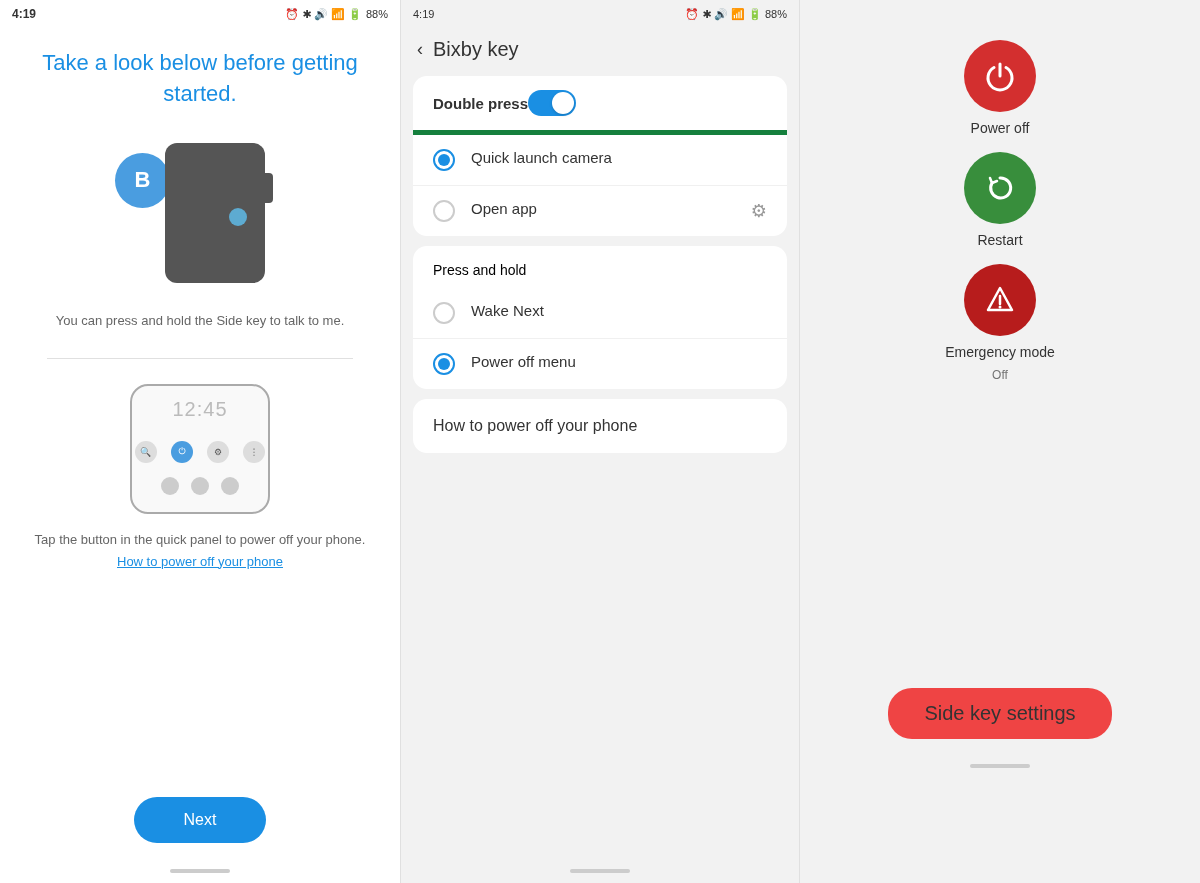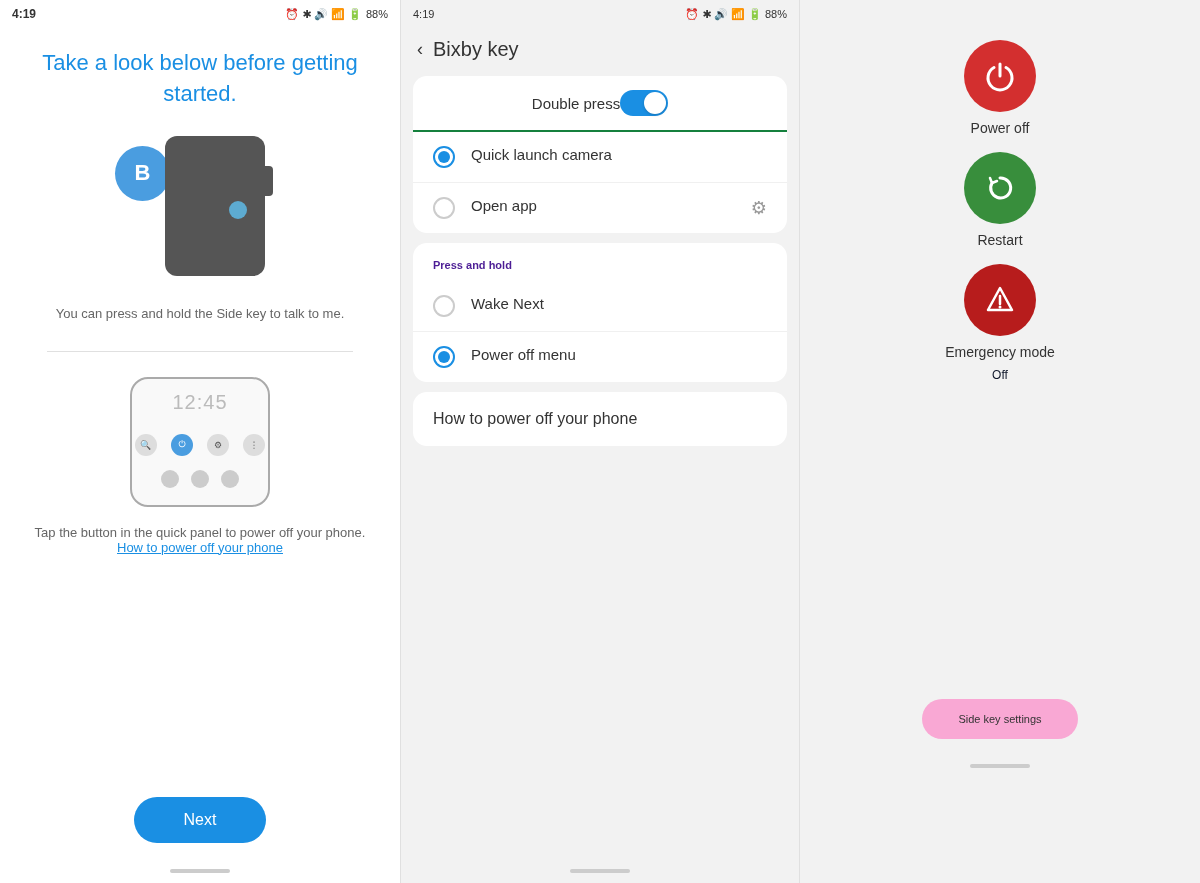--- a/index.html
+++ b/index.html
@@ -39,21 +39,21 @@
       flex-direction: column;
       align-items: center;
       padding: 20px 30px;
       flex: 1;
     }
     .panel1-title {
       font-size: 22px;
       font-weight: 400;
       color: #1a8fe3;
       text-align: center;
-      margin-bottom: 16px;
+      margin-bottom: 23px;
       line-height: 1.4;
     }
     .phone-illustration {
       width: 200px;
       height: 160px;
       margin-bottom: 20px;
       position: relative;
       display: flex;
       align-items: center;
       justify-content: center;
@@ -162,21 +162,21 @@
     .qdot {
       width: 18px;
       height: 18px;
       background: #ccc;
       border-radius: 50%;
     }
     .panel1-desc2 {
       font-size: 13px;
       color: #666;
       text-align: center;
-      margin-bottom: 0;
+      margin-bottom: 7px;
     }
     .panel1-link {
       font-size: 13px;
       color: #1a8fe3;
       text-decoration: underline;
       cursor: pointer;
       margin-bottom: 30px;
     }
     .panel1-bottom {
       width: 100%;
@@ -243,23 +243,24 @@
     
     .card {
       background: white;
       border-radius: 14px;
       margin: 0 12px 10px;
       overflow: hidden;
     }
     .toggle-row {
       display: flex;
       align-items: center;
-      justify-content: center;
+      justify-content: flex-start;
       padding: 14px 20px;
-      border-bottom: 2px solid #15803d;
+      border-bottom: 5px solid #15803d;
+      font-weight: bold;
     }
     .toggle-label {
       font-size: 15px;
       color: #333;
     }
     .toggle {
       width: 48px;
       height: 26px;
       background: #1a8fe3;
       border-radius: 13px;
@@ -309,23 +310,23 @@
       flex: 1;
     }
     .gear-icon {
       font-size: 18px;
       color: #999;
       cursor: pointer;
     }
 
     .section-label-row {
       padding: 16px 20px 10px;
-      font-size: 11px;
-      font-weight: 700;
-      color: #4c1d95;
+      font-size: 14px;
+      font-weight: 400;
+      color: #000000;
     }
 
     .how-to-card {
       background: white;
       border-radius: 14px;
       margin: 0 12px 10px;
       padding: 18px 20px;
     }
     .how-to-text {
       font-size: 16px;
@@ -373,34 +374,34 @@
       width: 36px;
       height: 36px;
     }
     .power-btn-label {
       font-size: 14px;
       color: #333;
       text-align: center;
     }
     .power-btn-sublabel {
       font-size: 12px;
-      color: #0f172a;
+      color: #737373;
     }
     .panel3-bottom {
       width: 100%;
       display: flex;
       justify-content: center;
       padding-bottom: 25px;
     }
     .side-key-btn {
-      background: #f9a8d4;
+      background: #ef4444;
       border: none;
       border-radius: 24px;
       padding: 14px 36px;
-      font-size: 11px;
+      font-size: 20px;
       color: #333;
       cursor: pointer;
     }
     .panel3-home-bar {
       width: 60px;
       height: 4px;
       background: #ccc;
       border-radius: 2px;
       margin: 0 auto 12px;
     }

